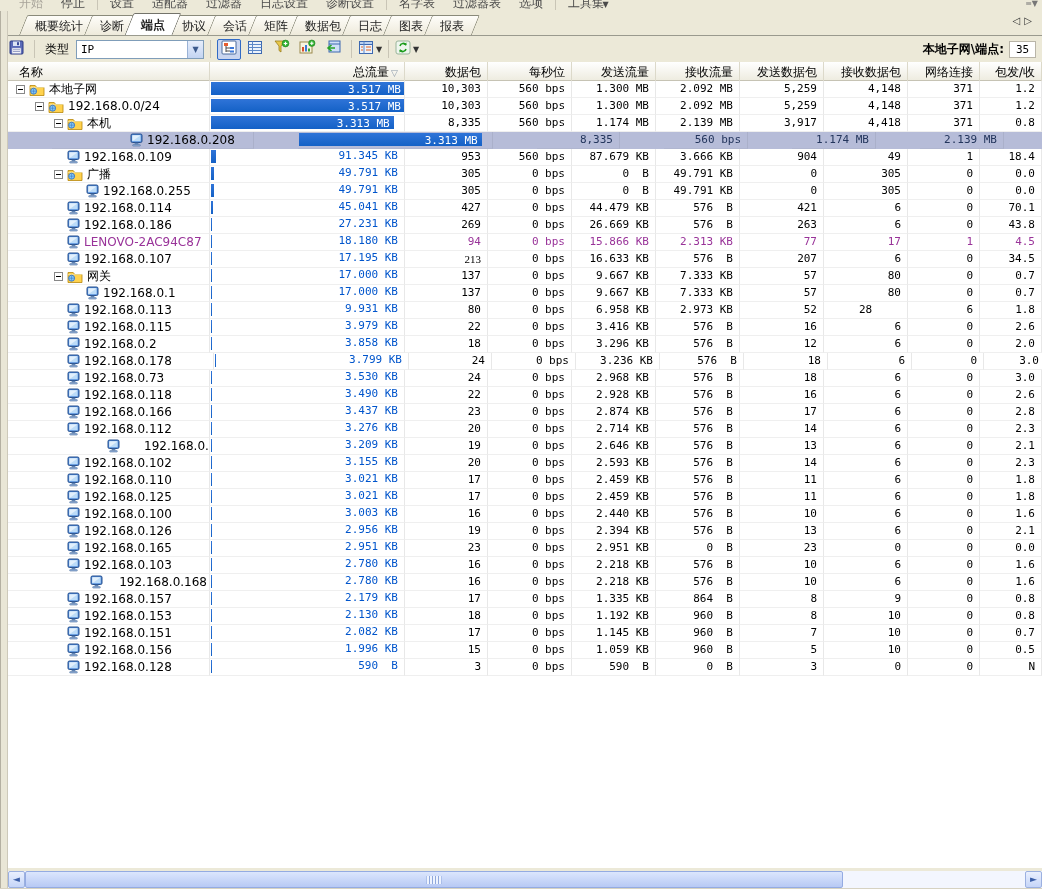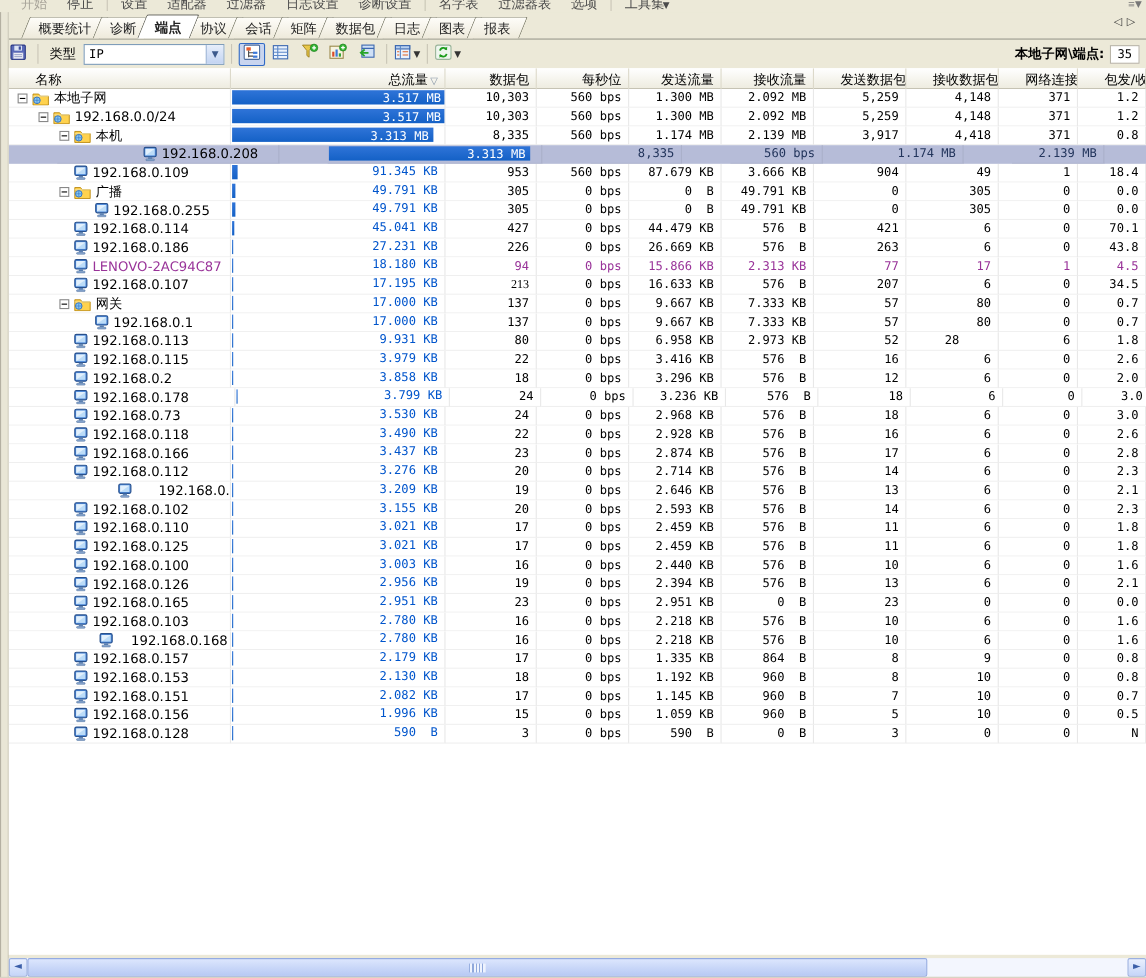--- a/index.html
+++ b/index.html
@@ -39,21 +39,21 @@
   .endpoint-group { margin-left:auto; display:flex; align-items:center; gap:5px; }
   .endpoint-label { font-size:12px; font-weight:bold; color:#000; }
   .endpoint-count { width:27px; height:17px; background:#fff; border:1px solid #b9b5a8; font:11px "DejaVu Sans Mono",monospace; text-align:center; line-height:15px; }
 
   
   .leftstrip { position:absolute; left:0; top:11px; width:8px; height:878px; background:#e9e6d6; border-right:1px solid #cdc9ba; border-left:1px solid #b4b0a2; }
 
   
   .grid { position:absolute; left:8px; top:62px; width:1034px; height:806px; background:#fff; overflow:hidden; }
   .ghead { display:flex; height:19px; background:linear-gradient(#ffffff,#eeece0); border-bottom:1px solid #c6c3b4; }
-  .gh { height:19px; border-right:1px solid #dcd9ca; padding:2px 6px 0 24px; font-size:12px; color:#000; white-space:nowrap; overflow:hidden; flex:none; }
+  .gh { height:19px; border-right:1px solid #dcd9ca; padding:2px 6px 0 11px; font-size:12px; color:#000; white-space:nowrap; overflow:hidden; flex:none; }
   .gh.left { text-align:left; }
   .gh.right { text-align:right; }
   .sort-glyph { font-size:9px; color:#8a98a8; margin-left:2px; }
   .gbody { position:relative; }
   .grow { display:flex; height:17px; position:relative; background:#fff; }
   .grow.selected { background:var(--selected-bg); }
   .gc { flex:none; height:17px; border-right:1px solid #e8e8e8; border-bottom:1px solid #efefef; padding:0 6px; font:11px "DejaVu Sans Mono",monospace; line-height:16px; text-align:right; white-space:pre; overflow:hidden; color:#000; }
   .grow.selected .gc { color:#23355c; border-bottom-color:#b0b6d0; border-right-color:#aab0ca;margin-left:44px; }
   .grow.magenta .gc { color:var(--magenta); }
   .name-cell { display:flex; align-items:center; text-align:left; padding:0 2px 0 8px; font-family:"DejaVu Sans",sans-serif; font-size:12px; white-space:nowrap; }
@@ -470,21 +470,21 @@
                 <rect x="1" y="1" width="11" height="8.5" rx="1.4" fill="#4a86d8" stroke="#28508c"></rect>
                 <rect x="2.3" y="2.3" width="8.4" height="6" fill="#bcdcf8"></rect>
                 <path d="M2.3 2.3 l8.4 0 -8.4 6z" fill="#e2f0fc"></path>
                 <rect x="4.6" y="9.8" width="3.8" height="1.6" fill="#5c82b4"></rect>
                 <rect x="2.6" y="11.5" width="7.8" height="1.6" rx="0.8" fill="#8cacd4" stroke="#4c6c9c" stroke-width="0.5"></rect>
               </svg>
             </span>
             <span class="row-label">192.168.0.186</span>
           </span>
           <span class="gc traffic-cell" style="width: 195px;"><span class="tbar" style="width: 0.76%;"></span><span class="tval-out">27.231 KB</span></span>
-          <span class="gc" style="width: 83px;">226</span>
+          <span class="gc" style="width: 83px;">269</span>
           <span class="gc" style="width: 84px;">0 bps</span>
           <span class="gc" style="width: 84px;">26.669 KB</span>
           <span class="gc" style="width: 84px;">576  B</span>
           <span class="gc" style="width: 84px;">263</span>
           <span class="gc" style="width: 84px;">6</span>
           <span class="gc" style="width: 72px;">0</span>
           <span class="gc" style="width: 62px;">43.8</span>
         </div>
         <div class="grow magenta">
           <span class="gc name-cell" style="width: 202px;">

